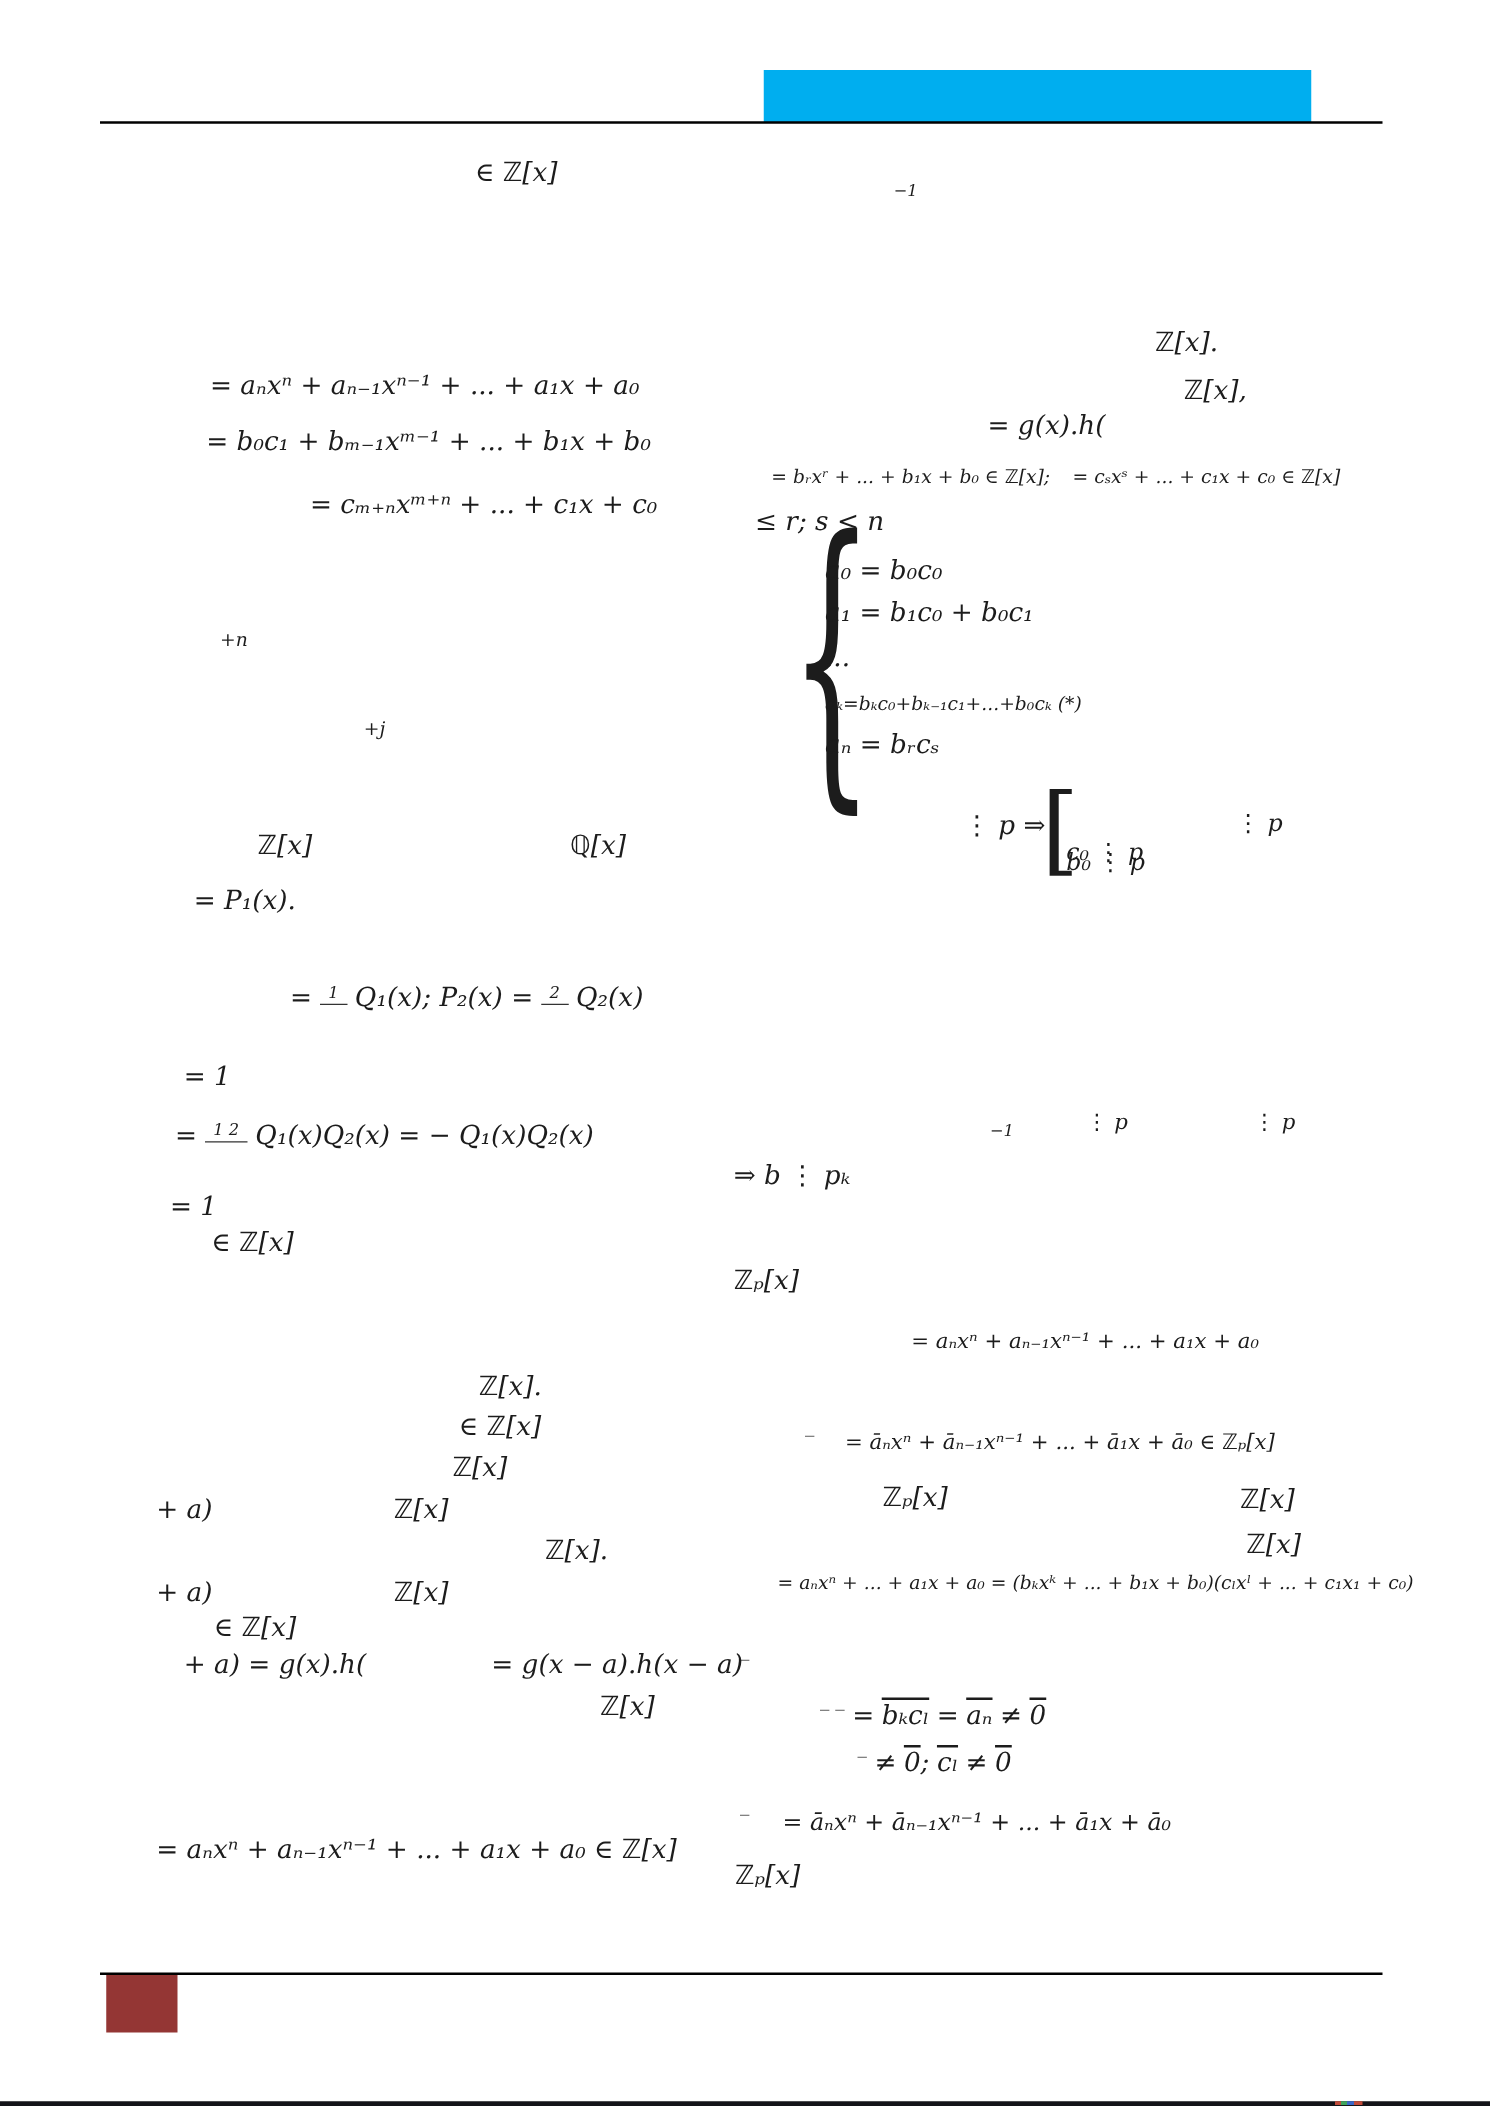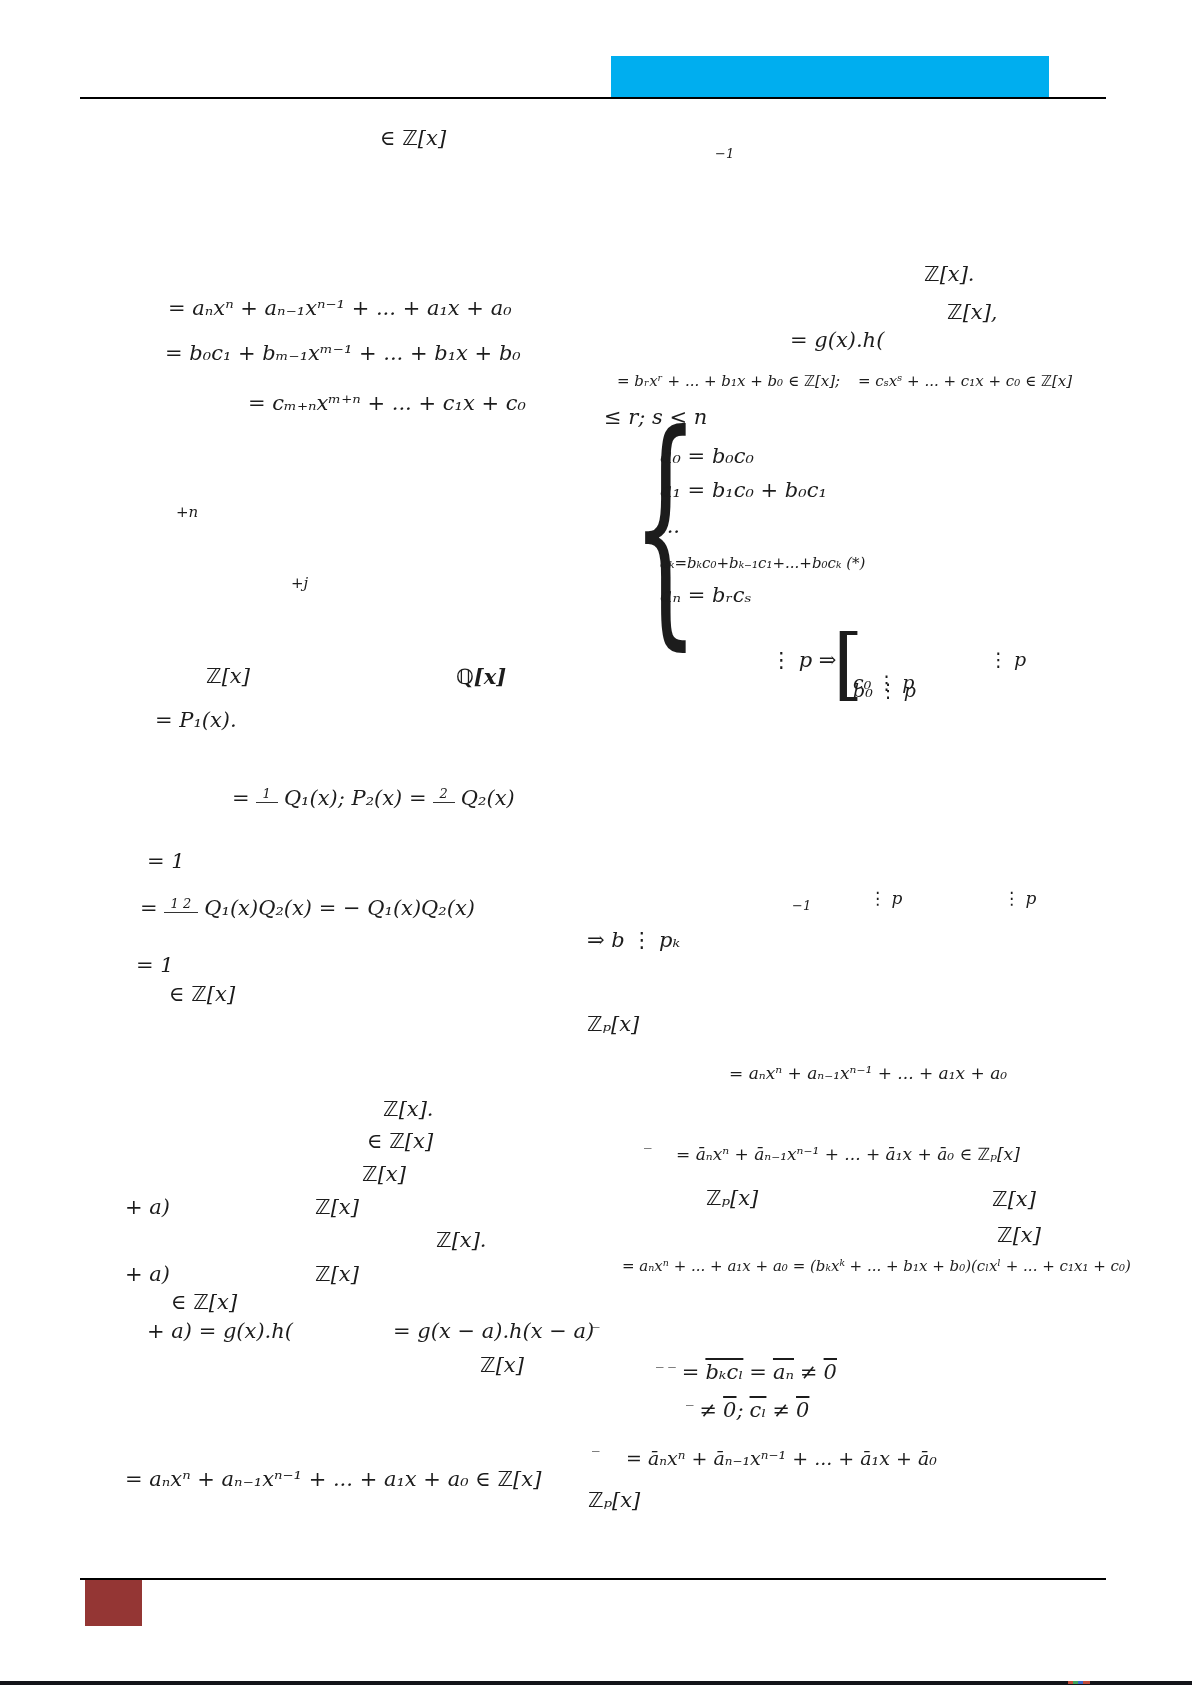--- a/index.html
+++ b/index.html
@@ -32,21 +32,21 @@
 
   <div class="fm s21" style="left:380px;top:126px;">∈ ℤ[x]</div>
   <div class="fm s13" style="left:715px;top:146px;">−1</div>
 
   <div class="fm s21" style="left:168px;top:296px;">= aₙxⁿ + aₙ₋₁xⁿ⁻¹ + ... + a₁x + a₀</div>
   <div class="fm s21" style="left:165px;top:341px;">= b₀c₁ + bₘ₋₁xᵐ⁻¹ + ... + b₁x + b₀</div>
   <div class="fm s21" style="left:248px;top:391px;">= cₘ₊ₙxᵐ⁺ⁿ + ... + c₁x + c₀</div>
   <div class="fm s15" style="left:176px;top:503px;">+n</div>
   <div class="fm s15" style="left:291px;top:574px;">+j</div>
   <div class="fm s21" style="left:206px;top:664px;">ℤ[x]</div>
-  <div class="fm s21" style="left:456px;top:664px;font-weight:bold;">ℚ[x]</div>
+  <div class="fm s21" style="left:456px;top:664px;">ℚ[x]</div>
   <div class="fm s21" style="left:155px;top:708px;font-style:italic;">= P₁(x).</div>
 
   <div class="fm s21" style="left:232px;top:786px;">
     <span>=</span><span class="frac"><span class="fnum">1</span></span><span>Q₁(x); P₂(x) =</span><span class="frac"><span class="fnum">2</span></span><span>Q₂(x)</span>
   </div>
 
   <div class="fm s21" style="left:147px;top:849px;">= 1</div>
 
   <div class="fm s21" style="left:140px;top:896px;">
     <span>=</span><span class="frac"><span class="fnum">1 2</span></span><span>Q₁(x)Q₂(x) = − Q₁(x)Q₂(x)</span>

